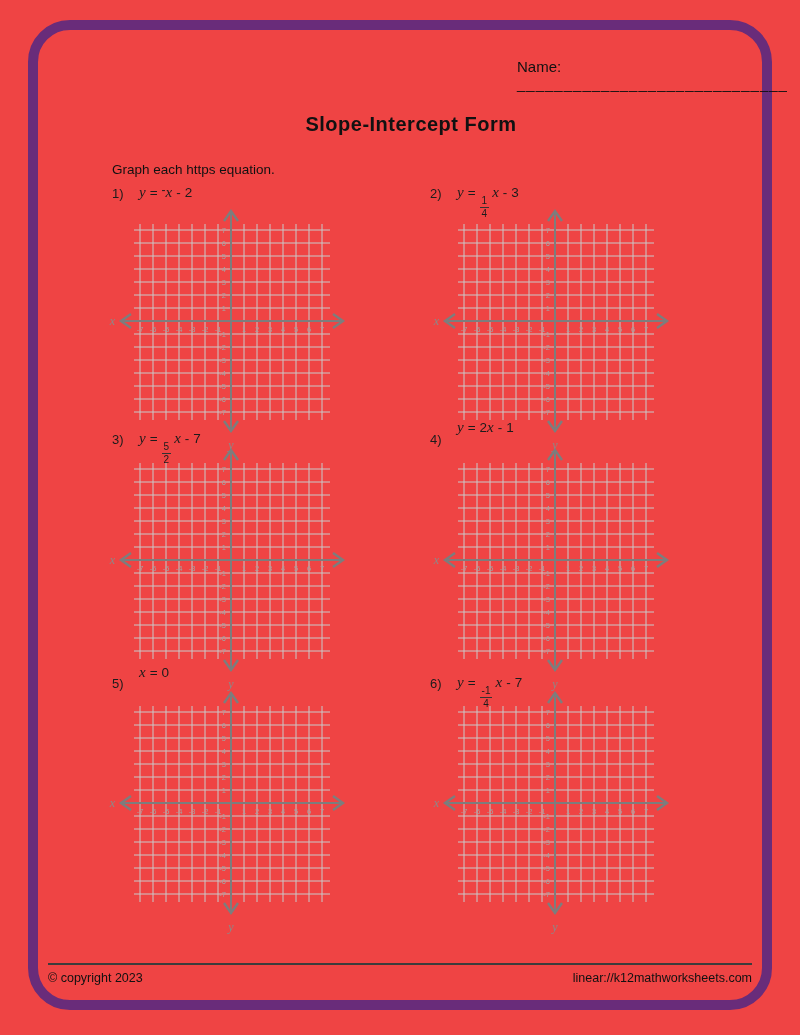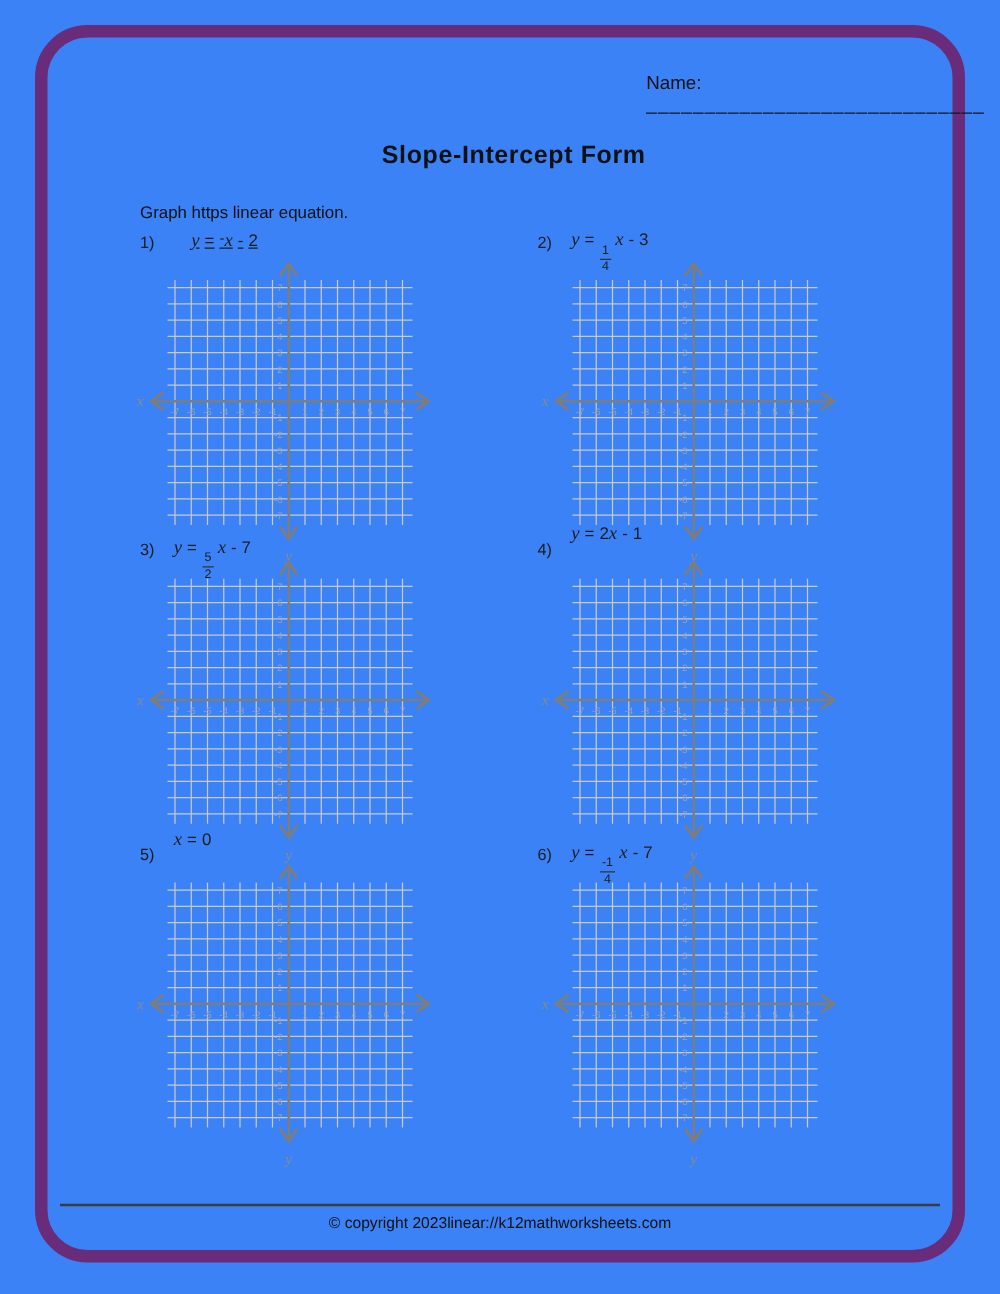--- a/index.html
+++ b/index.html
@@ -1,16 +1,16 @@
 <!DOCTYPE html>
 <html><head>
 <meta charset="utf-8">
 <style>
   html,body{margin:0;padding:0;background:#ffffff;}
-  .page{position:relative;width:800px;height:1035px;background:#3b82f6;overflow:hidden;
+  .page{position:relative;width:800px;height:1035px;background:#ef4444;overflow:hidden;
         font-family:"Liberation Sans",sans-serif;color:#1c1c1c;}
   .border-frame{position:absolute;left:28px;top:20px;width:724px;height:970px;
         border:10px solid #692c7a;border-radius:42px;}
   .name-row{position:absolute;left:517px;top:58px;font-size:15px;color:#111;}
   .name-blank{letter-spacing:1px;color:#111;}
   .page-title{position:absolute;left:0;top:97px;width:790px;margin:16px;text-align:center;
         font-size:20px;font-weight:bold;color:#111;letter-spacing:0.5px;}
   .instruction{position:absolute;left:112px;top:162px;font-size:13.5px;color:#111;}
   .pnum{position:absolute;font-size:13px;color:#1c1c1c;}
   .eq{position:absolute;font-size:15px;color:#1c1c1c;white-space:nowrap;}
@@ -18,41 +18,41 @@
   .eo,.en{font-family:"Liberation Sans",sans-serif;font-size:13.5px;font-style:normal;}
   .eo{padding:0 4px;}
   .esup{font-family:"Liberation Sans",sans-serif;font-size:12px;vertical-align:3px;}
   .efrac{display:inline-flex;flex-direction:column;align-items:center;vertical-align:-7px;
         line-height:1;margin-right:3px;}
   .fnum{font-size:10px;border-bottom:1px solid #333;padding:0 2px 1px;}
   .fden{font-size:10px;padding-top:1px;}
   .grid-svg{position:absolute;}
   .footer-line{position:absolute;left:48px;right:48px;top:963px;border-top:2px solid #3c3c3c;}
   .footer{position:absolute;left:48px;right:48px;top:971px;display:flex;
-        justify-content:center;align-items:baseline;font-size:12.5px;color:#111;}
+        justify-content:space-between;align-items:baseline;font-size:12.5px;color:#111;}
   .footer .mid{flex:1;text-align:center;}
 </style>
 </head>
 <body>
 
 <div class="page">
   <div class="border-frame"></div>
 
   <div class="name-row">
     <span>Name:</span>
     <span class="name-blank">_____________________________</span>
   </div>
 
   <h1 class="page-title">Slope-Intercept Form</h1>
 
-  <div class="instruction">Graph https linear equation.</div>
+  <div class="instruction">Graph each https equation.</div>
 
   <div id="problems">
       <div class="pnum" style="left: 112px; top: 186px;">1)</div>
-      <div class="eq" style="left: 153px; top: 183px; text-decoration: underline;"><span class="ev">y</span><span class="eo">=</span><span class="esup">-</span><span class="ev">x</span><span class="eo">-</span><span class="en">2</span></div>
+      <div class="eq" style="left: 139px; top: 183px;"><span class="ev">y</span><span class="eo">=</span><span class="esup">-</span><span class="ev">x</span><span class="eo">-</span><span class="en">2</span></div>
       <svg width="264" height="264" class="grid-svg" style="left: 100px; top: 190px;">
         <line x1="40" y1="34" x2="40" y2="230" stroke="#c9c9c9" stroke-width="1"></line>
         <line x1="34" y1="40" x2="230" y2="40" stroke="#c9c9c9" stroke-width="1"></line>
         <line x1="53" y1="34" x2="53" y2="230" stroke="#c9c9c9" stroke-width="1"></line>
         <line x1="34" y1="53" x2="230" y2="53" stroke="#c9c9c9" stroke-width="1"></line>
         <line x1="66" y1="34" x2="66" y2="230" stroke="#c9c9c9" stroke-width="1"></line>
         <line x1="34" y1="66" x2="230" y2="66" stroke="#c9c9c9" stroke-width="1"></line>
         <line x1="79" y1="34" x2="79" y2="230" stroke="#c9c9c9" stroke-width="1"></line>
         <line x1="34" y1="79" x2="230" y2="79" stroke="#c9c9c9" stroke-width="1"></line>
         <line x1="92" y1="34" x2="92" y2="230" stroke="#c9c9c9" stroke-width="1"></line>

